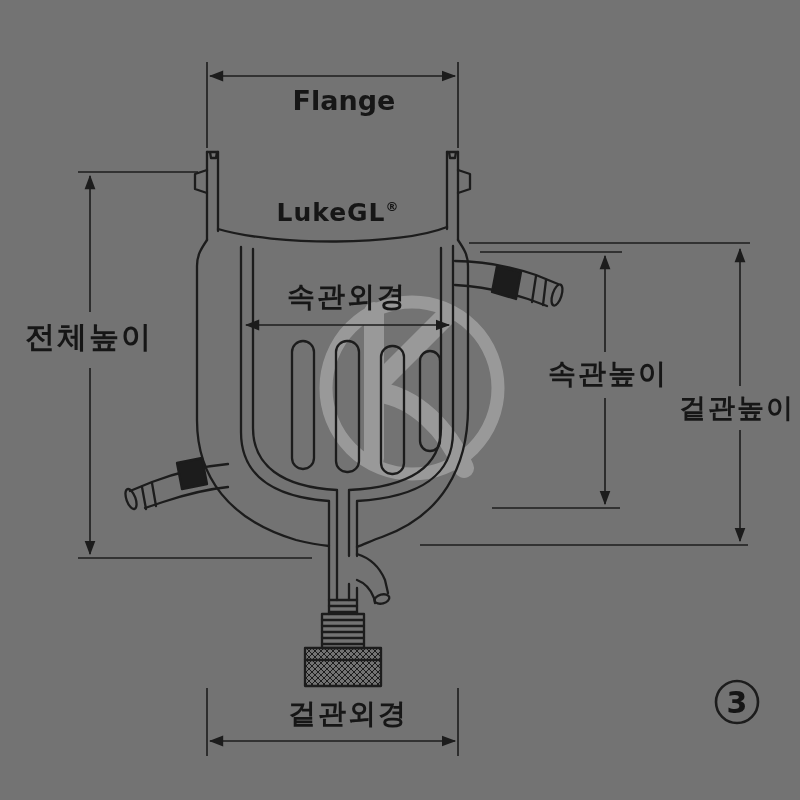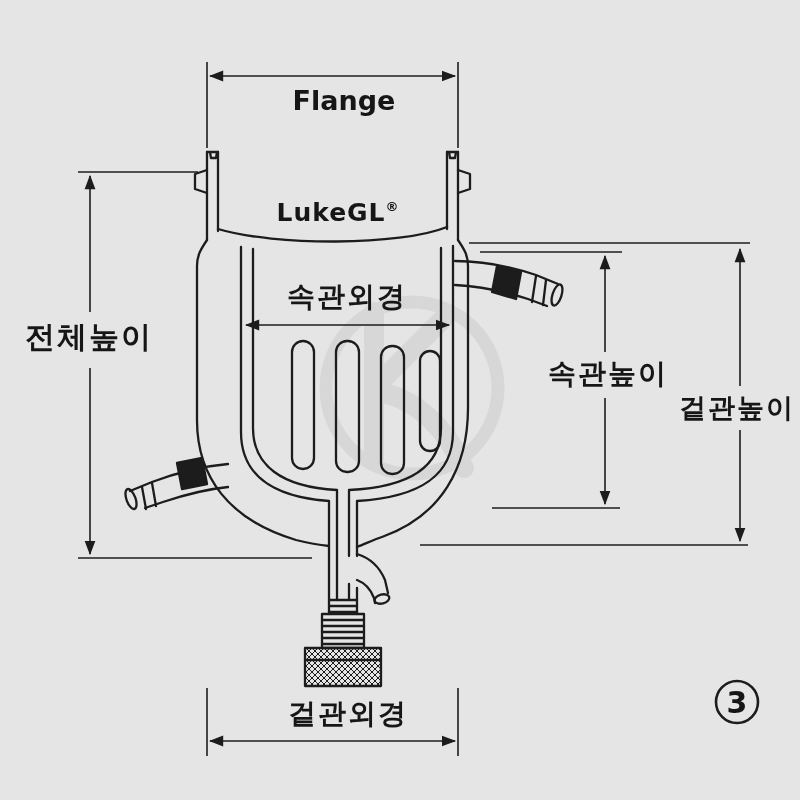--- a/index.html
+++ b/index.html
@@ -1,16 +1,16 @@
 <!DOCTYPE html>
 <html><head>
 <meta charset="utf-8">
 <style>
   html,body{margin:0;padding:0;background:#ffffff;}
-  .stage{position:relative;width:800px;height:800px;background:#e5e5e5;overflow:hidden;}
+  .stage{position:relative;width:800px;height:800px;background:#737373;overflow:hidden;}
   svg{display:block;}
   text{font-family:"DejaVu Sans","Liberation Sans",sans-serif;font-weight:700;fill:#161616;}
   .ko{letter-spacing:2px;}
 </style>
 </head>
 <body>
 
 <div class="stage">
 <svg width="800" height="800" viewBox="0 0 800 800">
   <defs>

